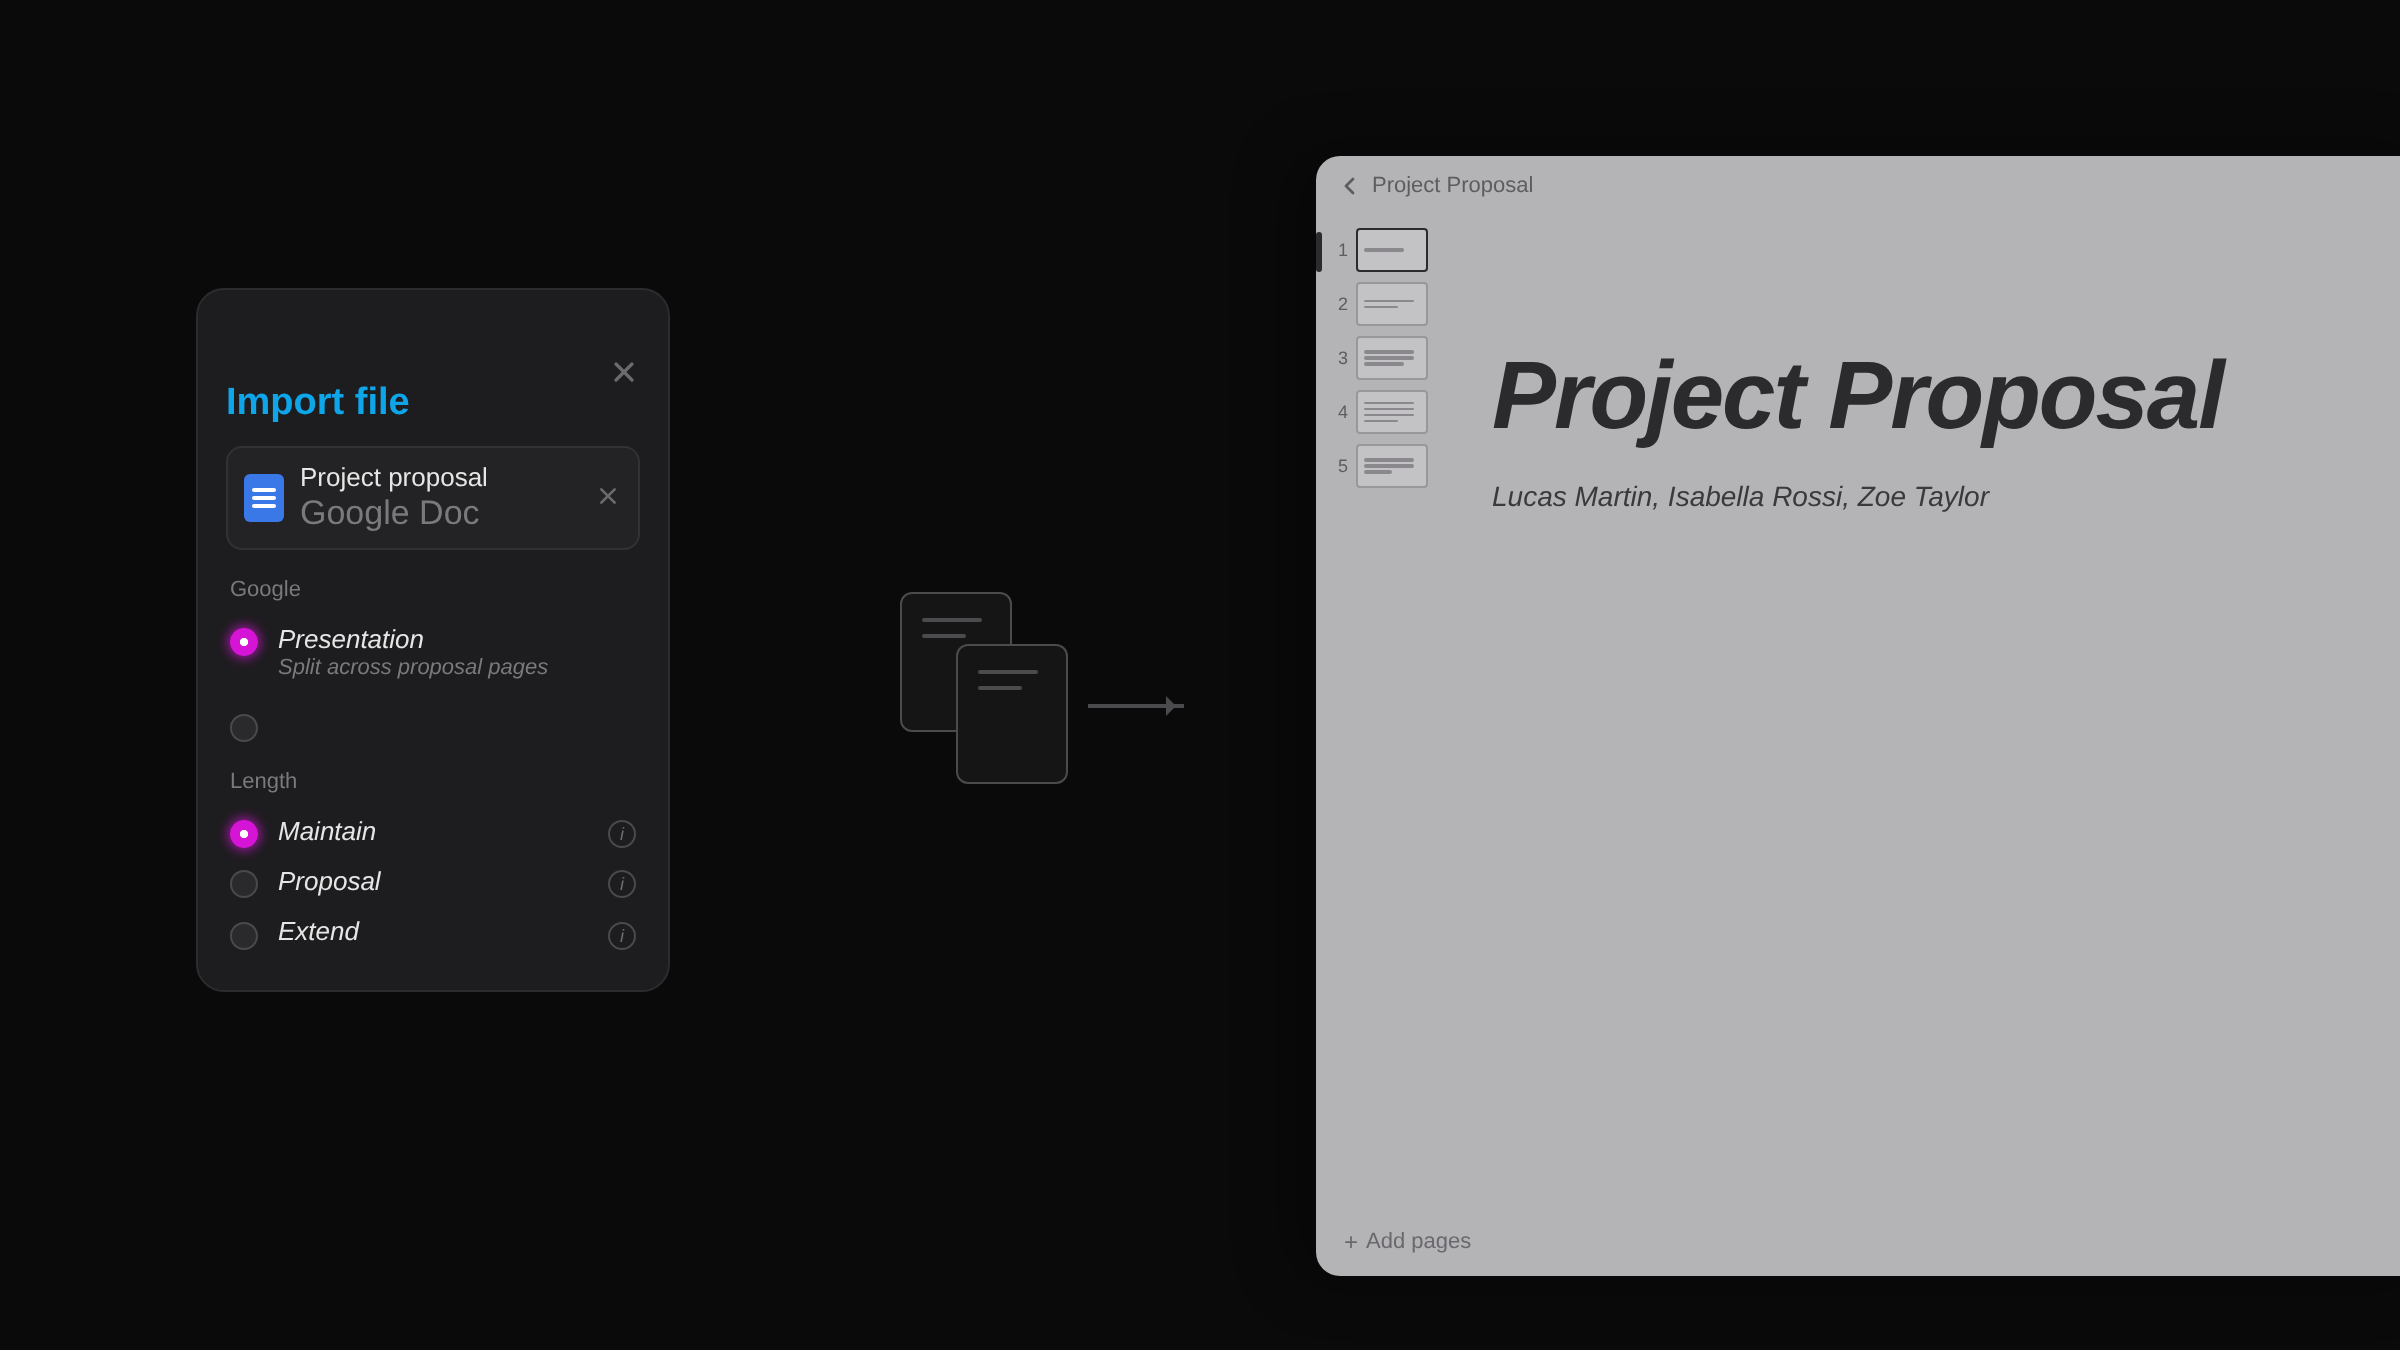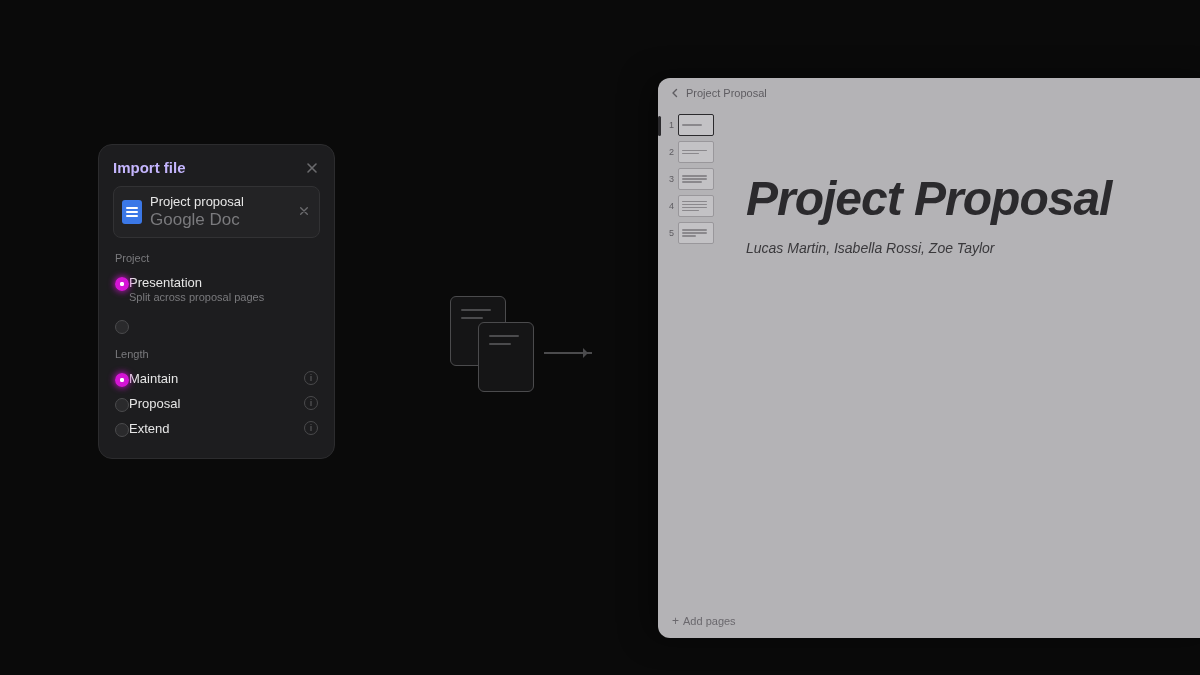--- a/index.html
+++ b/index.html
@@ -5,40 +5,40 @@
   * { margin:0; padding:0; box-sizing:border-box; font-family:-apple-system,BlinkMacSystemFont,"Segoe UI",Helvetica,Arial,sans-serif; }
   body { width:1200px; height:675px; background:#0a0a0a; overflow:hidden; position:relative; }
 
   
   .dialog {
     position:absolute; left:98px; top:144px; width:237px;
     background:#1d1d1f; border:1px solid #2c2c2e; border-radius:14px;
     padding:14px 14px 14px 14px;
   }
   .dialog-header { display:flex; justify-content:space-between; align-items:center; margin-bottom:10px; }
-  .dialog-title { color:#c4b5fd; font-size:15px; font-weight:600; }
+  .dialog-title { color:#0ea5e9; font-size:19px; font-weight:600;margin-top:32px; }
   .close-x { color:#6b6b6e; cursor:pointer; width:16px; height:16px; display:flex; align-items:center; justify-content:center; }
 
   .file-chip {
     background:#232325; border:1px solid #323234; border-radius:8px;
     padding:7px 8px; display:flex; align-items:center; gap:8px; margin-bottom:14px;
   }
   .doc-icon { width:20px; height:24px; background:#3b78e7; border-radius:3px; position:relative; flex-shrink:0; }
   .doc-icon::before, .doc-icon::after { content:""; position:absolute; background:#fff; height:2px; border-radius:1px; left:4px; }
   .doc-icon::before { top:7px; width:12px; }
   .doc-icon::after  { top:11px; width:12px; box-shadow:0 4px 0 #fff; }
   .file-texts { flex:1; min-width:0; }
   .file-name { color:#e6e6e6; font-size:13px; line-height:1.2; }
   .file-sub  { color:#7a7a7d; font-size:17px; line-height:1.2; }
   .file-x    { color:#6b6b6e; cursor:pointer; font-size:13px; padding:2px; }
 
   .section-label { color:#7a7a7d; font-size:11px; margin:4px 0 8px 2px; }
 
-  .option { display:flex; align-items:flex-start; padding:3px 2px 10px 2px; cursor:pointer; }
-  .option.compact { padding-bottom:6px; align-items:flex-start; }
+  .option { display:flex; align-items:flex-start; gap:10px; padding:3px 2px 10px 2px; cursor:pointer;font-style:italic; }
+  .option.compact { padding-bottom:6px; align-items:flex-end; }
   .radio-outer {
     width:14px; height:14px; border-radius:50%; border:1px solid #4a4a4c;
     margin-top:2px; flex-shrink:0; position:relative; background:#2a2a2c;
   }
   .radio-outer.selected {
     border:none;
     background:radial-gradient(circle at center,#fff 0 21%,#d514d5 22% 100%);
     box-shadow:0 0 6px 1px rgba(213,20,213,.75);
   }
   .opt-texts { flex:1; }
@@ -112,21 +112,21 @@
       <div class="file-name">Project proposal</div>
       <div class="file-sub">Google Doc</div>
     </div>
     <div class="file-x">
       <svg width="10" height="10" viewBox="0 0 12 12">
           <path d="M2 2 L10 10 M10 2 L2 10" stroke="currentColor" stroke-width="1.6" stroke-linecap="round"></path>
         </svg>
     </div>
   </div>
 
-  <div class="section-label">Project</div>
+  <div class="section-label">Google</div>
 
   <div class="option">
     <div class="radio-outer selected"></div>
     <div class="opt-texts">
       <div class="opt-title">Presentation</div>
       <div class="opt-sub">Split across proposal pages</div>
     </div>
   </div>
   <div class="option">
     <div class="radio-outer"></div>

